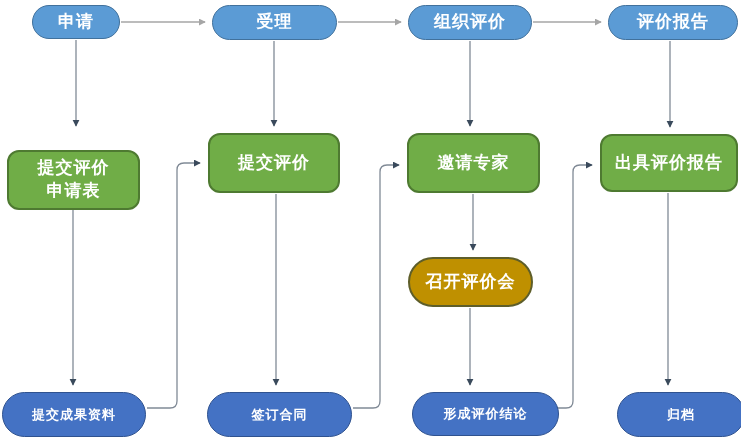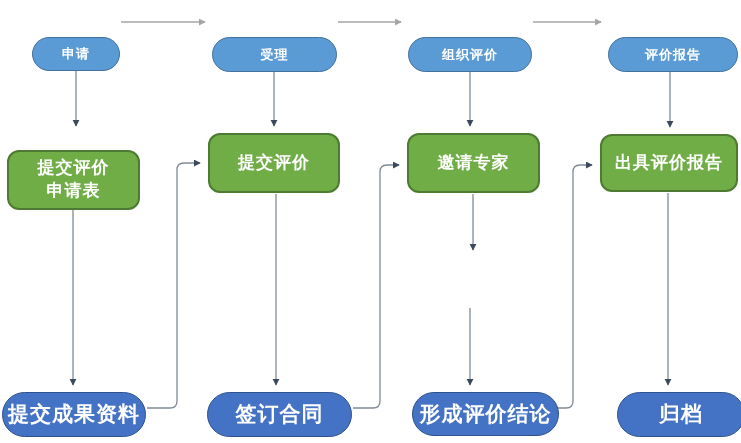--- a/index.html
+++ b/index.html
@@ -15,36 +15,36 @@
   .head-dark{fill:var(--arrow-dark,#3A4A5C);}
   .head-light{fill:var(--arrow-light,#A6A6A6);}
   .node{
     position:absolute;display:flex;align-items:center;justify-content:center;
     color:#fff;font-weight:bold;text-align:center;box-sizing:border-box;
     white-space:pre-line;letter-spacing:1px;line-height:1.35;
   }
   .stage{
     background:var(--stage-fill,#5B9BD5);
     border:1.5px solid var(--stage-border,#41719C);
-    border-radius:18px;font-size:13px;margin-top:32px;
+    border-radius:18px;font-size:17px;
   }
   .process{
     background:var(--process-fill,#70AD47);
     border:2px solid var(--process-border,#4E7A31);
     border-radius:12px;font-size:17px;
   }
   .milestone{
     background:var(--milestone-fill,#BF9000);
     border:2px solid var(--milestone-border,#5E5E2A);
     border-radius:26px;font-size:17px;
   }
   .result{
     background:var(--result-fill,#4472C4);
     border:1.5px solid var(--result-border,#2F528F);
-    border-radius:23px;font-size:21px;
+    border-radius:23px;font-size:13px;
   }
 </style>
 </head>
 <body>
 
 <div class="canvas">
 
   <svg class="wires" width="741" height="443" viewBox="0 0 741 443">
     <defs>
       <marker id="arrow-dark" markerWidth="8" markerHeight="8" refX="6.2" refY="3.5" orient="auto" markerUnits="userSpaceOnUse">
@@ -79,19 +79,20 @@
   <div class="node stage" style="left:212px;top:5px;width:125px;height:35px;">受理</div>
   <div class="node stage" style="left:408px;top:5px;width:124px;height:35px;">组织评价</div>
   <div class="node stage" style="left:608px;top:5px;width:130px;height:35px;text-align:center;">评价报告</div>
 
   <div class="node process" style="left:7px;top:150px;width:133px;height:60px;">提交评价
 申请表</div>
   <div class="node process" style="left:208px;top:133px;width:132px;height:60px;">提交评价</div>
   <div class="node process" style="left:407px;top:133px;width:133px;height:60px;">邀请专家</div>
   <div class="node process" style="left:600px;top:134px;width:138px;height:58px;">出具评价报告</div>
 
+  <div class="node milestone" style="left:408px;top:257px;width:125px;height:50px;">召开评价会</div>
 
   <div class="node result" style="left:2px;top:392px;width:144px;height:45px;">提交成果资料</div>
   <div class="node result" style="left:207px;top:392px;width:145px;height:45px;">签订合同</div>
   <div class="node result" style="left:412px;top:392px;width:147px;height:44px;">形成评价结论</div>
   <div class="node result" style="left:617px;top:392px;width:128px;height:45px;">归档</div>
 
 </div>
 
 </body></html>

